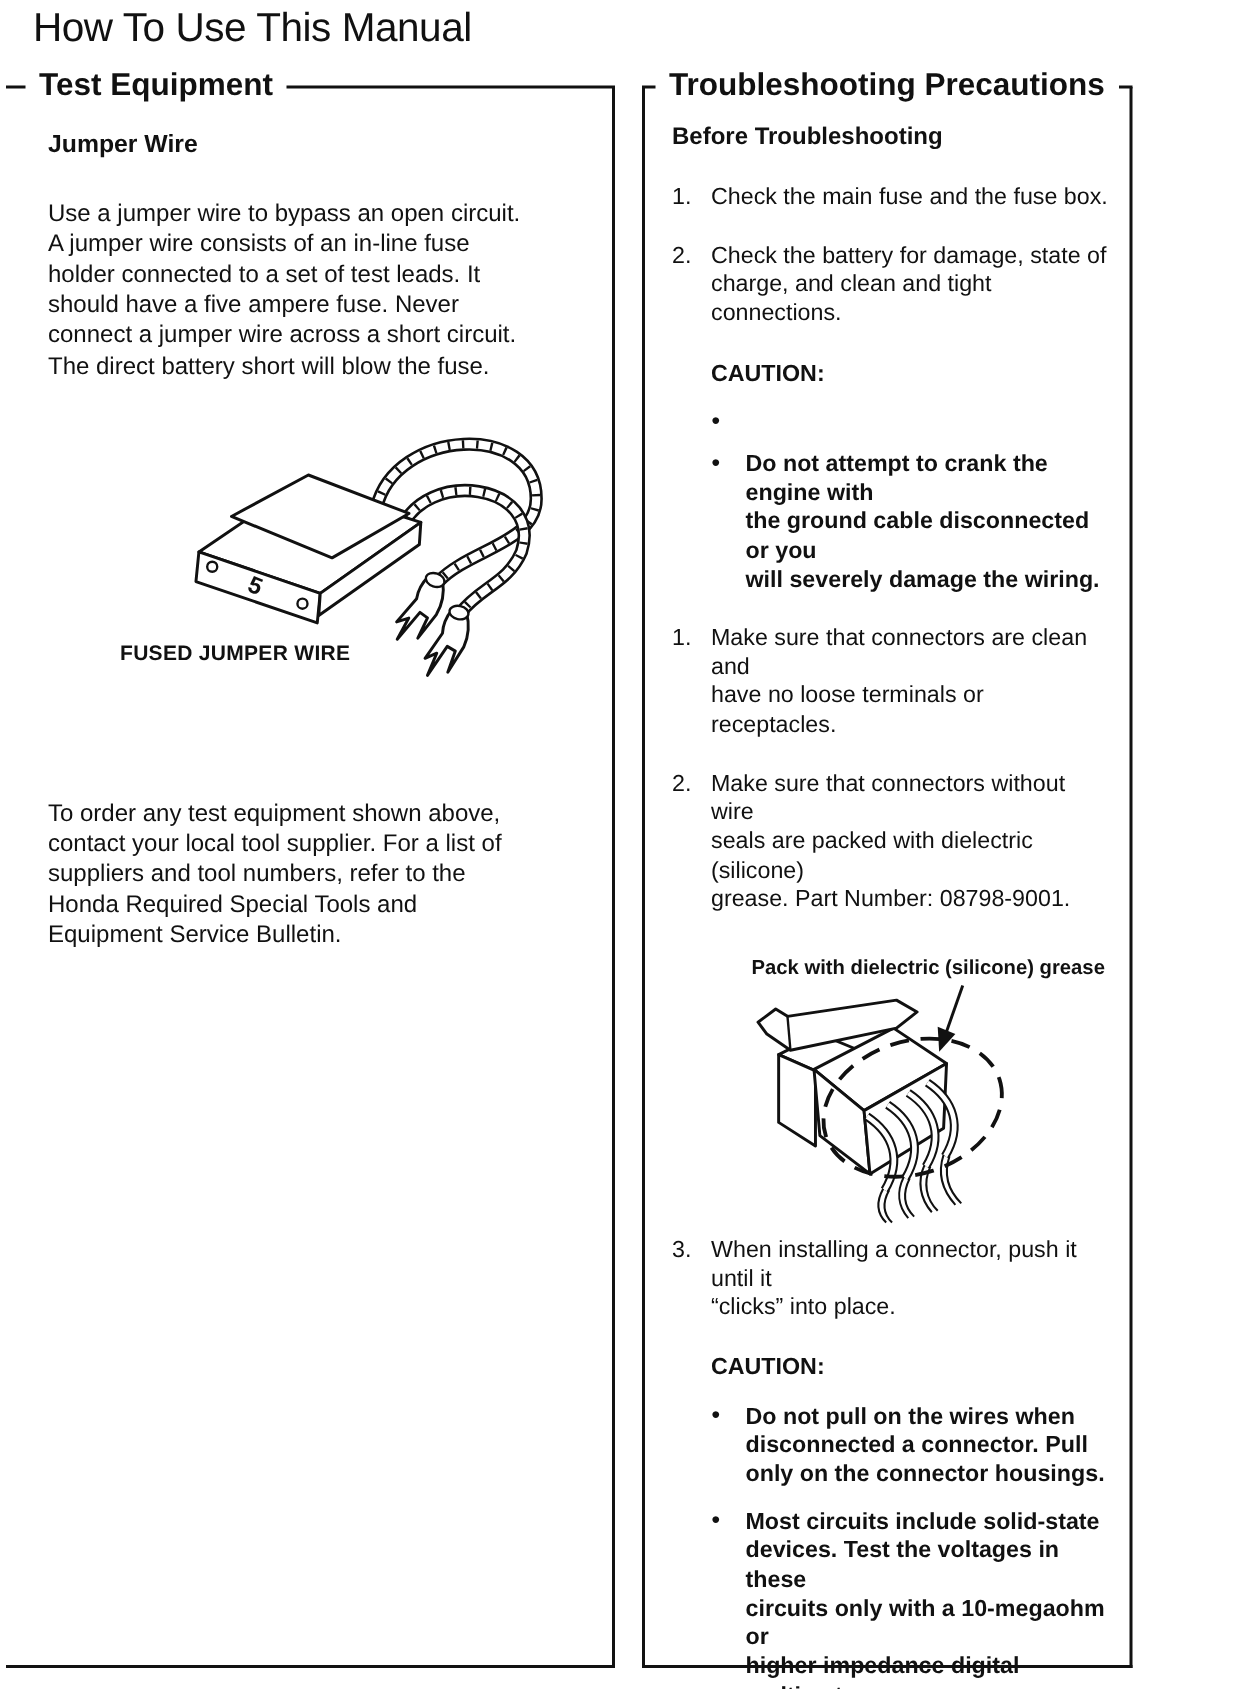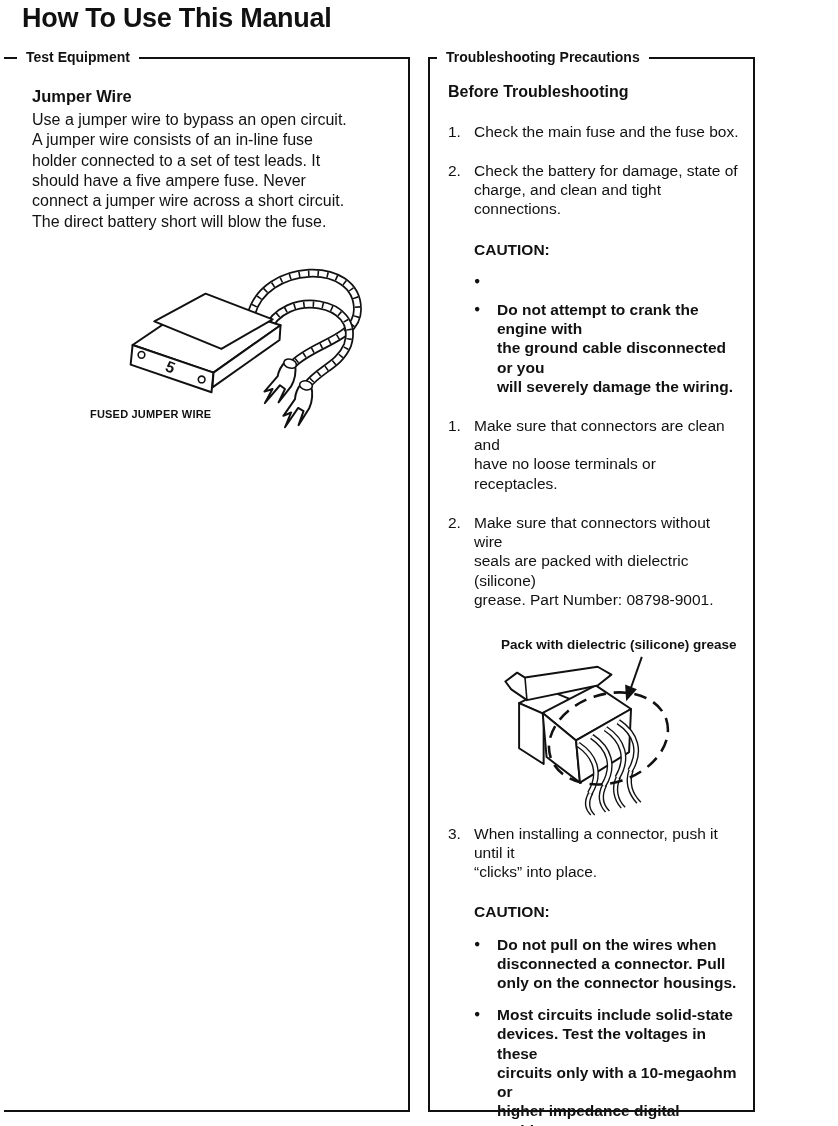--- a/index.html
+++ b/index.html
@@ -5,57 +5,57 @@
   * { box-sizing: border-box; margin: 0; padding: 0; }
   html, body { background: #ffffff; }
   body {
     width: 838px; height: 1126px;
     position: relative; overflow: hidden;
     font-family: "Liberation Sans", sans-serif;
     color: #111;
   }
   .page-title {
     position: absolute; left: 22px; top: 3px;
-    font-size: 27px; font-weight: bold; letter-spacing: -0.3px;
+    font-size: 27px; font-weight: normal; letter-spacing: -0.3px;
   }
   .column { position: absolute; top: 44px; }
   .col-left  { left: 4px;   width: 406px; height: 1068px; }
   .col-right { left: 428px; width: 327px; height: 1068px; }
   .frame { position: absolute; left: 0; right: 0; top: 14px; bottom: 0; z-index: 0; }
   .col-left  .frame { border-right: 2.5px solid #111; border-bottom: 2.5px solid #111; }
   .col-right .frame { border: 2.5px solid #111; border-top: none; }
   .col-header {
     position: relative; z-index: 2;
     display: flex; align-items: center; gap: 9px; height: 28px;
   }
   .pre-dash { border-top: 2.5px solid #111; flex: none; }
   .col-left  .pre-dash { width: 13px; }
   .col-right .pre-dash { width: 9px; }
-  .col-title { font-size: 14px; font-weight: bold; white-space: nowrap; padding-bottom: 2px; }
+  .col-title { font-size: 21px; font-weight: bold; white-space: nowrap; padding-bottom: 2px; }
   .rule { flex: 1; border-top: 2.5px solid #111; }
   .content { position: relative; z-index: 1; }
   .col-left  .content { padding: 14px 10px 0 28px; font-size: 16px;   line-height: 1.27; }
   .col-right .content { padding: 10px 14px 0 20px; font-size: 15.5px; line-height: 1.24; }
   .prewrap { white-space: pre-line; }
-  .subhead { font-weight: bold; font-size: 16.5px; margin-bottom: 3px; }
+  .subhead { font-weight: bold; font-size: 16.5px; margin-bottom: 26px; }
   .col-right .subhead { font-size: 16px; margin-bottom: 0; }
   .mt-lg { margin-top: 26px; }
   .num-item { display: flex; margin-top: 20px; }
   .num-item.mt-sm { margin-top: 8px; }
   .num { width: 26px; flex: none; }
   .num-text { flex: 1; }
   .caution { margin: 21px 0 0 26px; }
   .caution-label { font-weight: bold; }
   .bullet-item { display: flex; margin-top: 13px; font-weight: bold; }
   .bullet-marker { width: 23px; flex: none; font-size: 10.5px; padding-top: 2px; }
   .figure-jumper { position: relative; margin-top: 16px; height: 190px; }
   .figure-jumper svg { position: absolute; left: 0; top: 0; }
   .fig-label-jumper {
-    position: absolute; left: 58px; bottom: 16px;
-    font-weight: bold; font-size: 11px; letter-spacing: 0.2px;
+    position: absolute; left: 48px; bottom: 16px;
+    font-weight: bold; font-size: 14px; letter-spacing: 0.2px;
   }
   .para-order { margin-top: 72px; }
   .figure-conn { margin-top: 28px; }
   .fig-label-conn { font-weight: bold; font-size: 13.5px; margin-left: 53px; }
   svg { display: block; }
   .ink { stroke: #111; fill: none; }
   .paper { fill: #fff; stroke: #111; }
 </style>
 </head>
 <body>
@@ -105,20 +105,25 @@
           <ellipse class="paper" cx="0" cy="1" rx="6.5" ry="4.5" stroke-width="1.6"></ellipse>
         </g>
         <g transform="translate(278,138) rotate(12)">
           <path class="paper" d="M-5,0 C-8,6 -9,11 -8,17 L-16,36 L-9,31 L-12,47 L-3,25 L3,27 L1,42 L8,23 C10,14 8,6 5,0 Z" stroke-width="2" stroke-linejoin="round"></path>
           <ellipse class="paper" cx="0" cy="1" rx="6.5" ry="4.5" stroke-width="1.6"></ellipse>
         </g>
       </svg>
       <div class="fig-label-jumper">FUSED JUMPER WIRE</div>
     </div>
 
+    <p class="prewrap para-order">To order any test equipment shown above,
+contact your local tool supplier. For a list of
+suppliers and tool numbers, refer to the
+Honda Required Special Tools and
+Equipment Service Bulletin.</p>
   </div>
 </section>
 
 <section class="column col-right">
   <div class="frame"></div>
   <div class="col-header">
     <span class="pre-dash"></span>
     <span class="col-title">Troubleshooting Precautions</span>
     <span class="rule"></span>
   </div>

